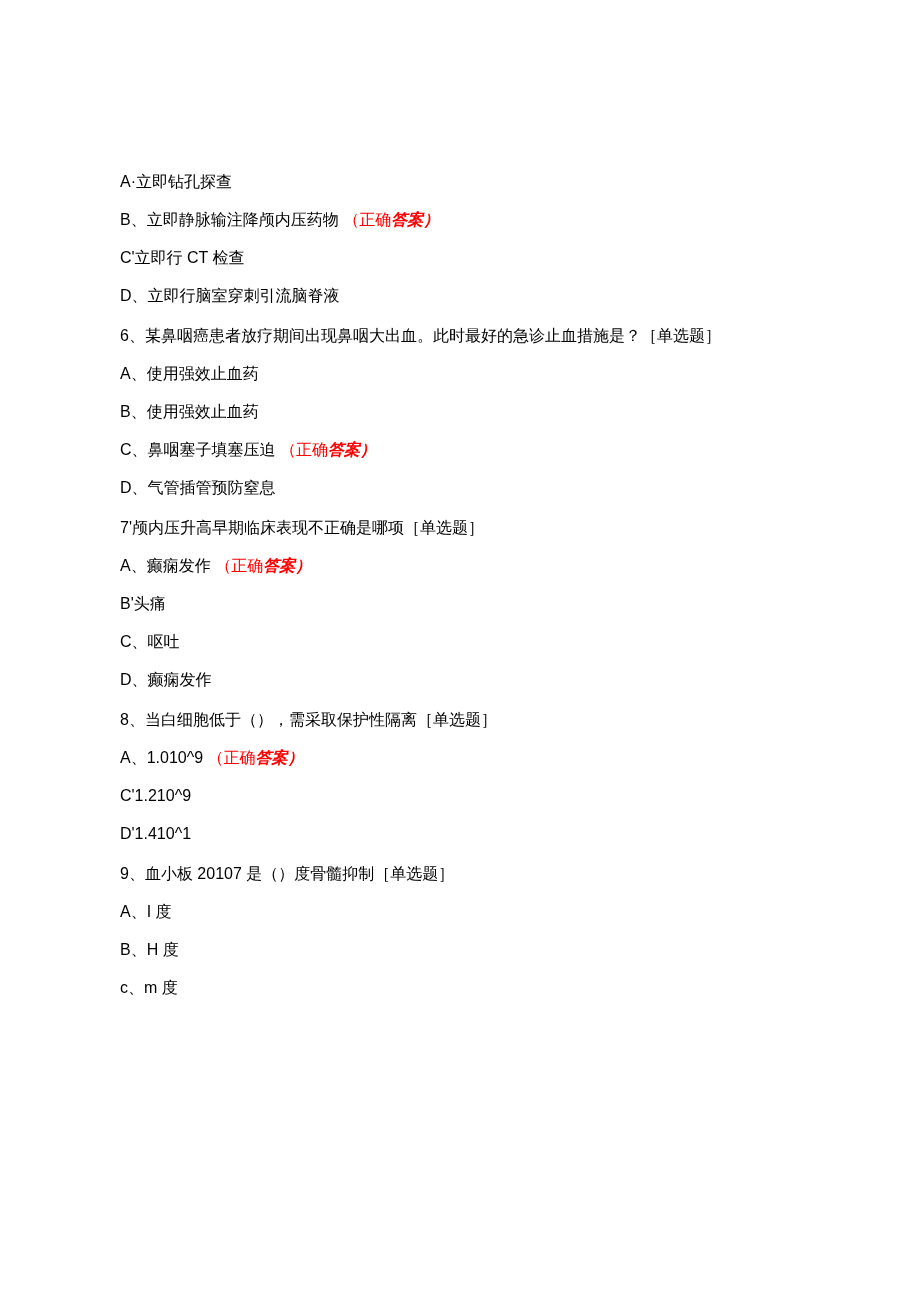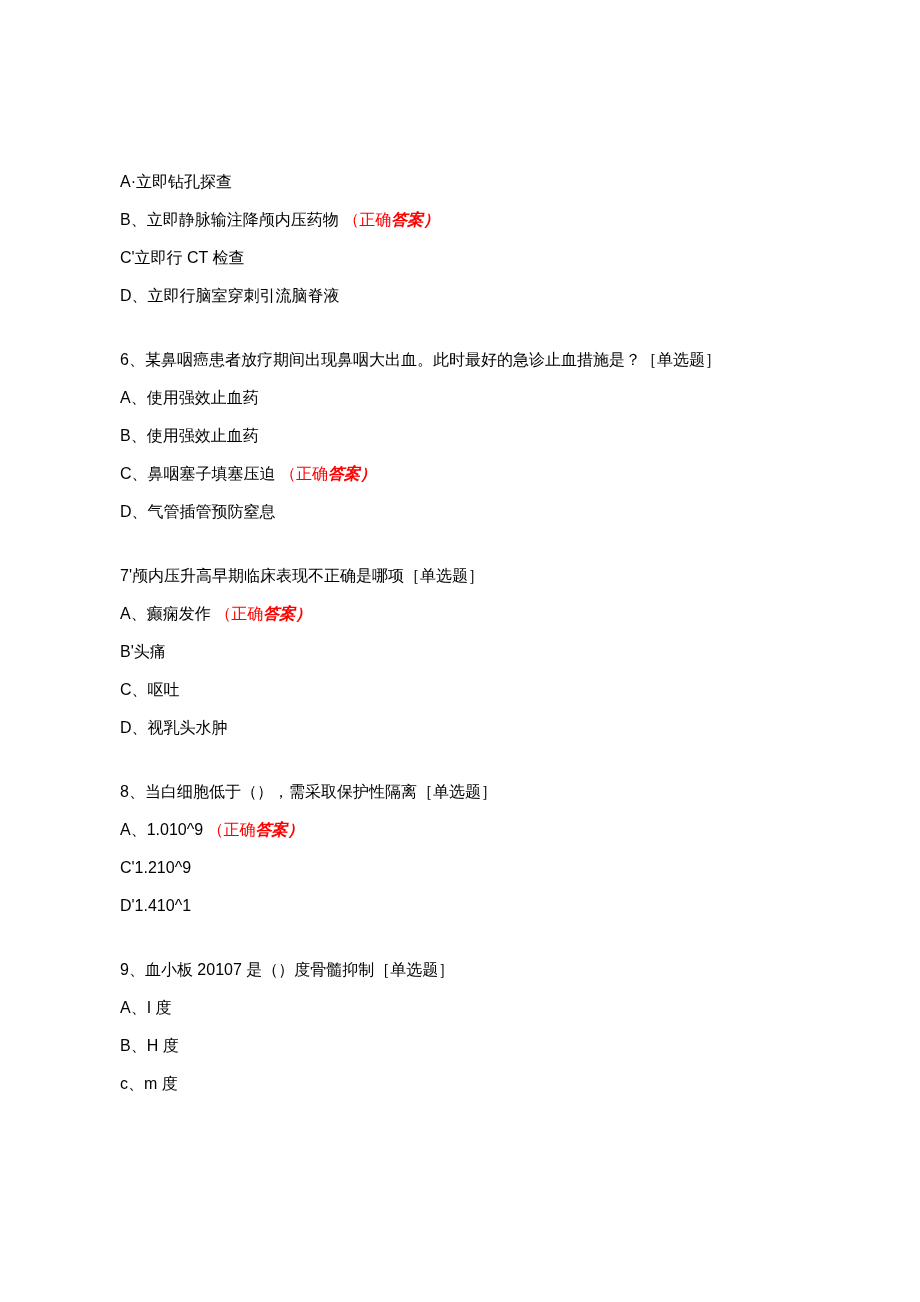--- a/index.html
+++ b/index.html
@@ -12,21 +12,21 @@
     width: 920px;
     line-height: 1.5;
   }
   .page {
     padding: 170px 86px 60px 120px;
   }
   .line {
     margin-bottom: 14px;
   }
   .question-block {
-    margin-top: 40px;
+    margin-top: 16px;
   }
   .red {
     color: #ff0000;
   }
   .bold {
     font-weight: bold;
     font-style: italic;
   }
   .latin {
     font-family: Arial, "Helvetica Neue", Helvetica, sans-serif;
@@ -84,21 +84,21 @@
         <span>（正确</span><span class="bold">答案）</span>
       </span>
     </div>
     <div class="line">
       <span>B'头痛</span>
     </div>
     <div class="line">
       <span>C、呕吐</span>
     </div>
     <div class="line">
-      <span>D、视乳头水肿</span>
+      <span>D、癫痫发作</span>
     </div>
   </div>
 
   <div class="question-block">
     <div class="line">
       <span>8、当白细胞低于（），需采取保护性隔离［单选题］</span>
     </div>
     <div class="line">
       <span class="latin">A、1.010^9</span>
       <span class="red">

